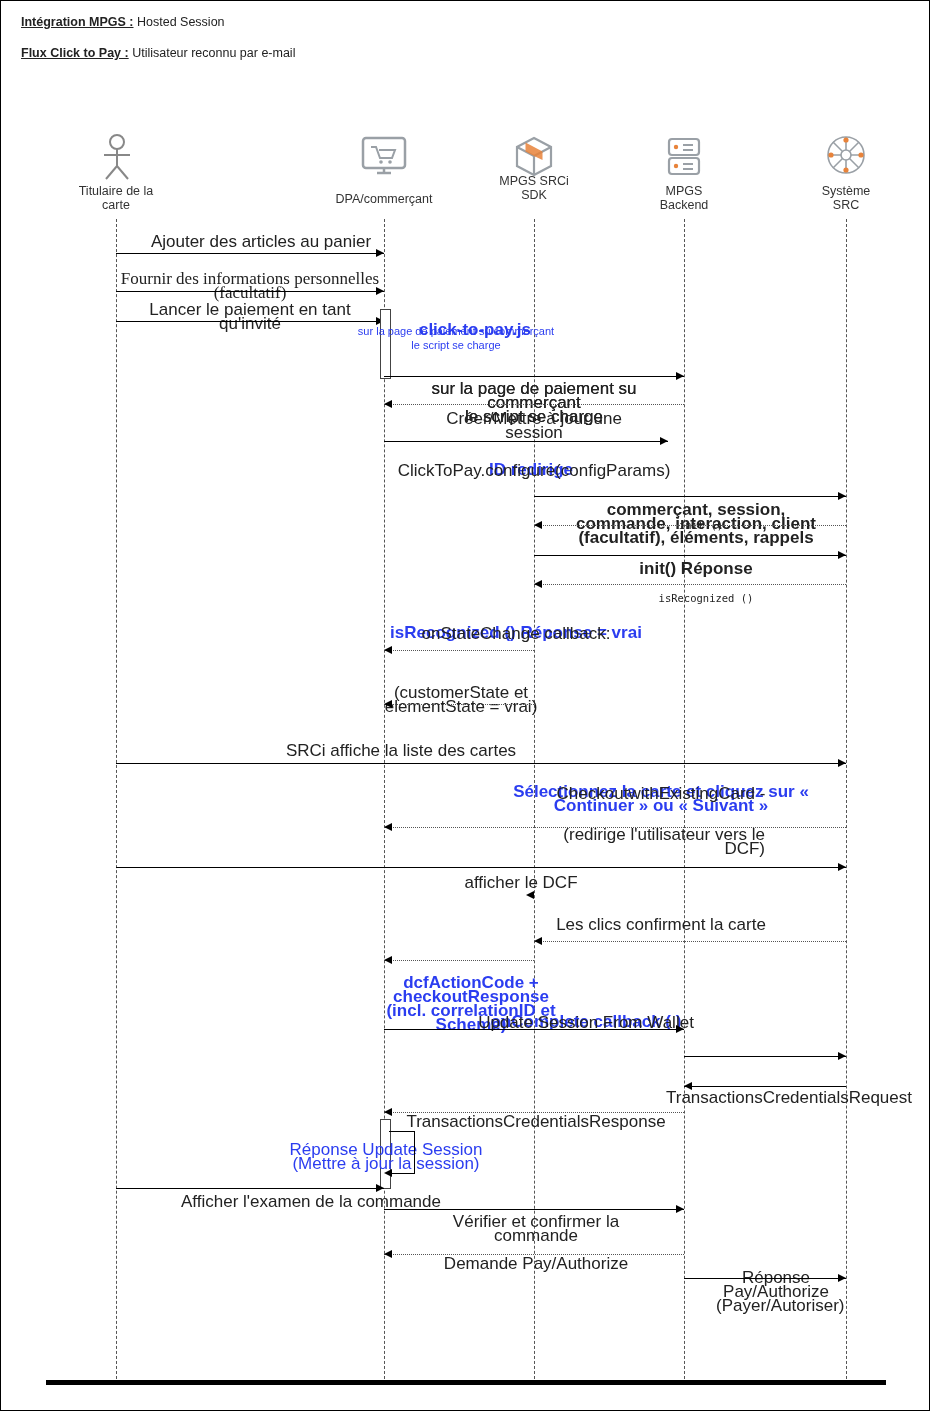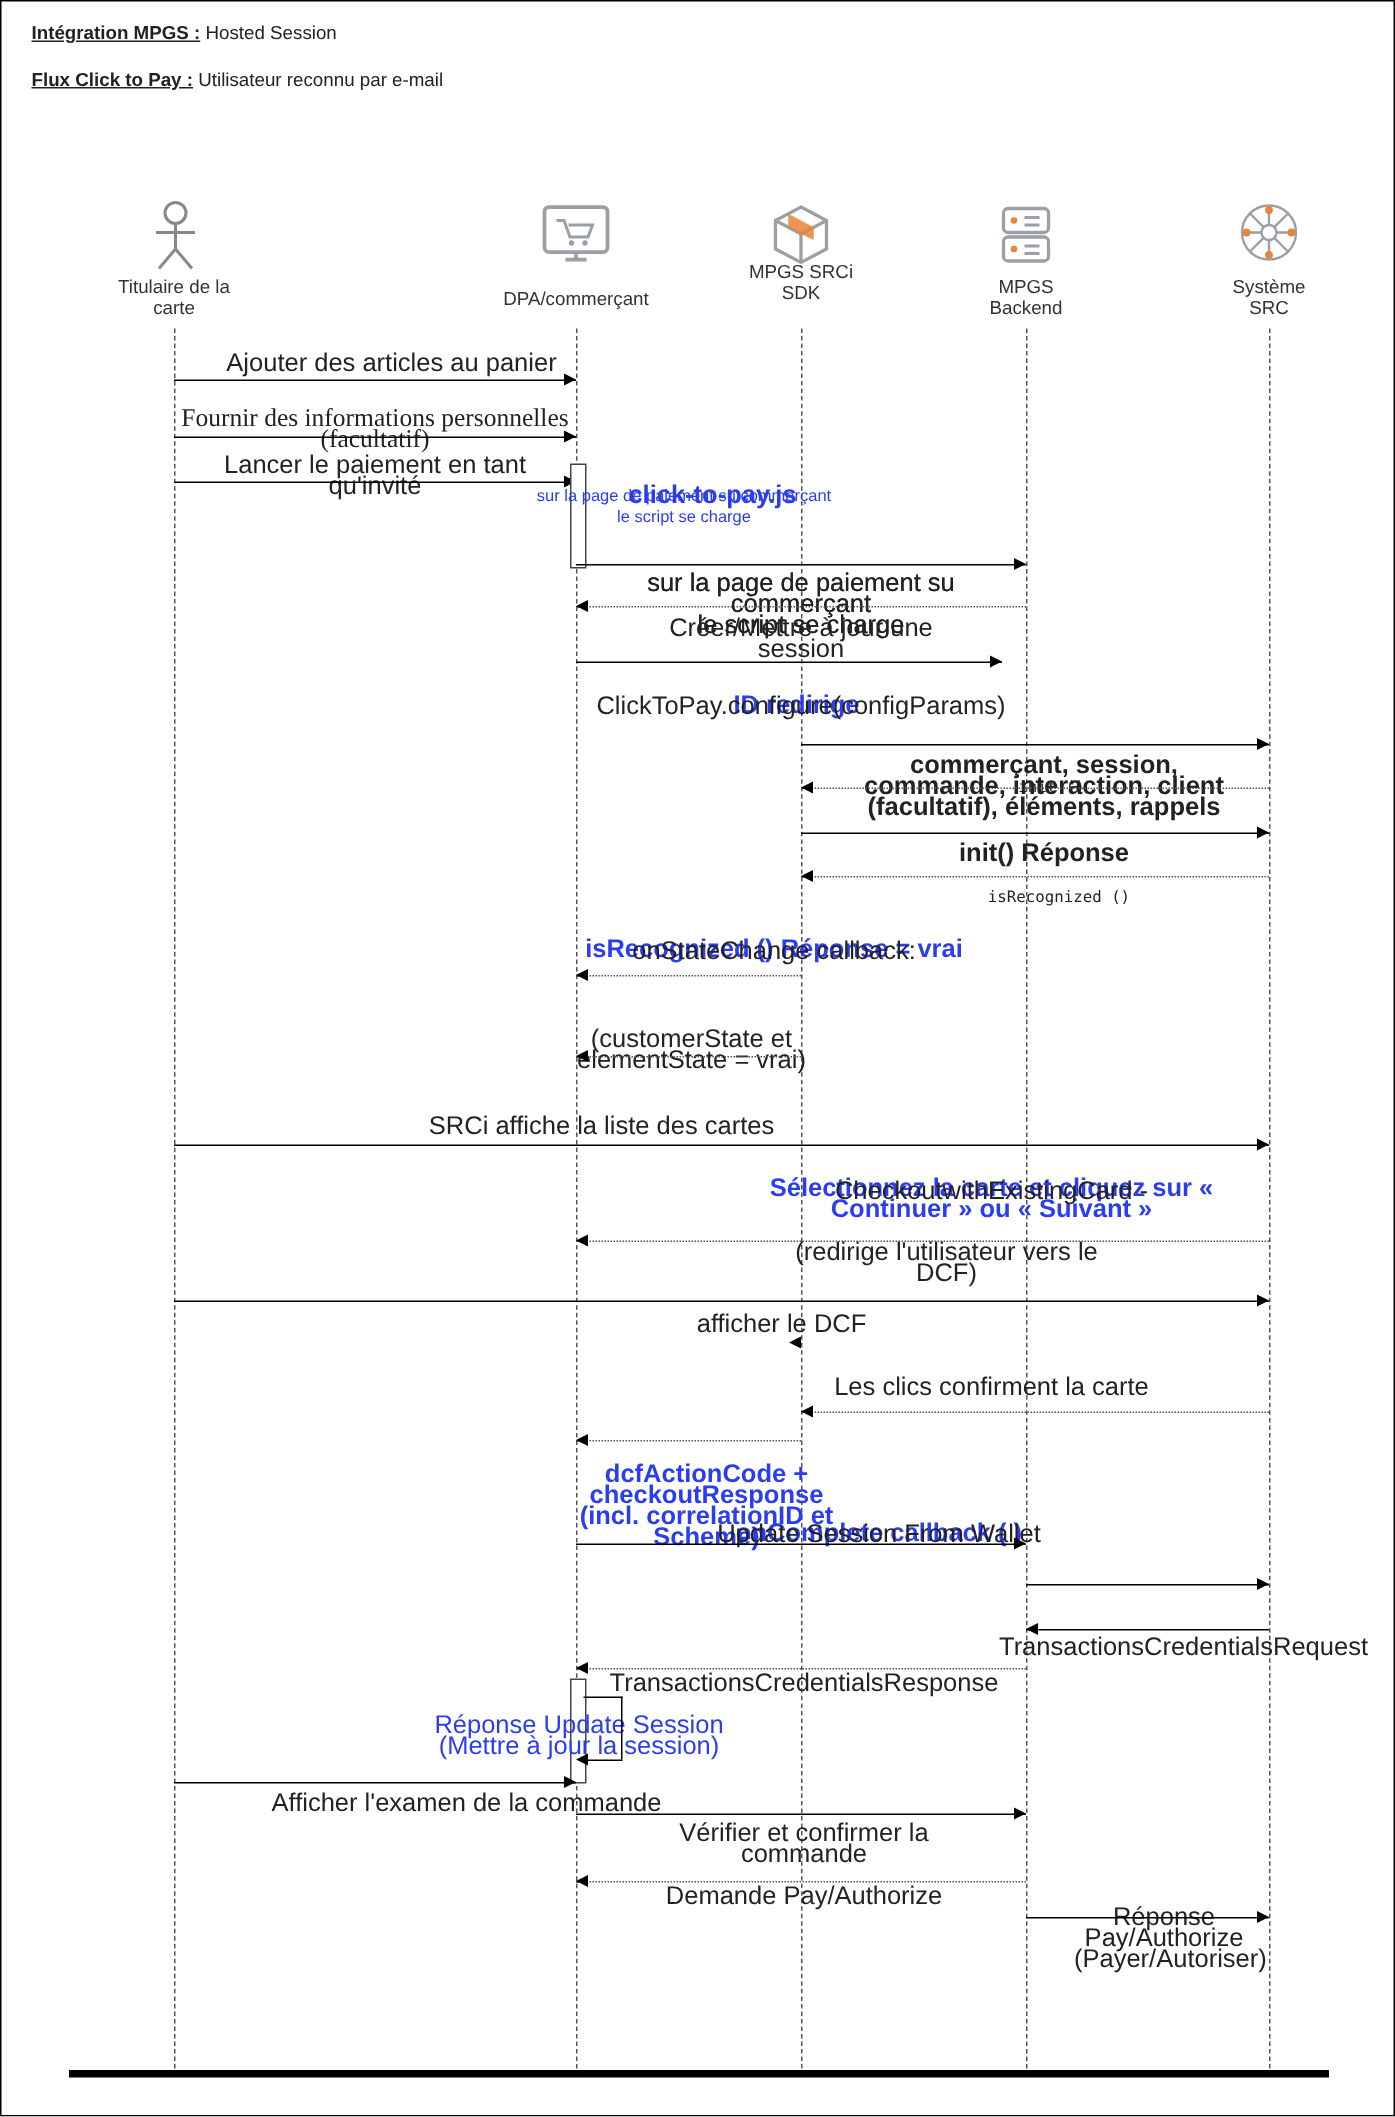--- a/index.html
+++ b/index.html
@@ -262,21 +262,21 @@
 
   <div class="msg-label" style="left:140px; top:743px; width:520px;">SRCi affiche la liste des cartes</div>
   <div class="msg-line solid" style="left:115px; top:762px; width:730px;"></div>
   <div class="arrowhead arrow-right" style="left:837px; top:758px;"></div>
 
   <div class="msg-label blue" style="left:500px; top:770px; width:320px;">
     <b>Sélectionnez la carte et cliquez sur « Continuer » ou « Suivant »</b>
   </div>
   <div class="msg-label" style="left:500px; top:786px; width:320px;">CheckoutwithExistingCard -</div>
 
-  <div class="msg-label" style="left:520px; top:827px; width:220px;">(redirige l'utilisateur vers le DCF)</div>
+  <div class="msg-label" style="left:544px; top:827px; width:220px;text-align:right;">(redirige l'utilisateur vers le DCF)</div>
   <div class="msg-line dotted" style="left:383px; top:826px; width:462px;"></div>
   <div class="arrowhead arrow-left" style="left:383px; top:822px;"></div>
 
   <div class="msg-line solid" style="left:115px; top:866px; width:730px;"></div>
   <div class="arrowhead arrow-right" style="left:837px; top:862px;"></div>
   <div class="msg-label" style="left:370px; top:875px; width:300px;">afficher le DCF</div>
   <div class="arrowhead arrow-left" style="left:525px; top:890px;"></div>
 
   <div class="msg-label" style="left:430px; top:917px; width:460px;">Les clics confirment la carte</div>
   <div class="msg-line dotted" style="left:533px; top:940px; width:312px;"></div>

